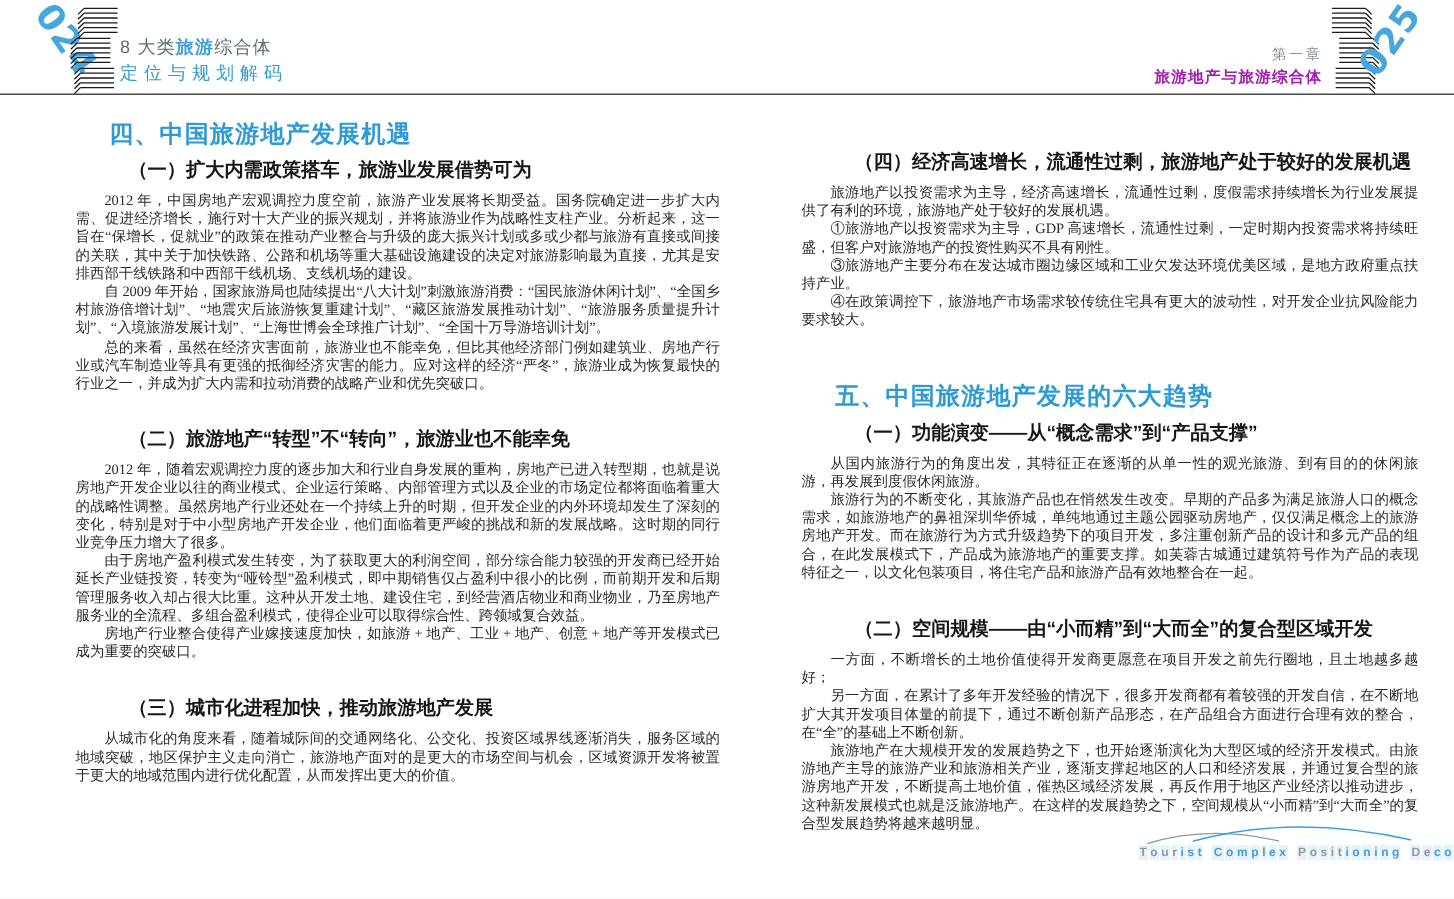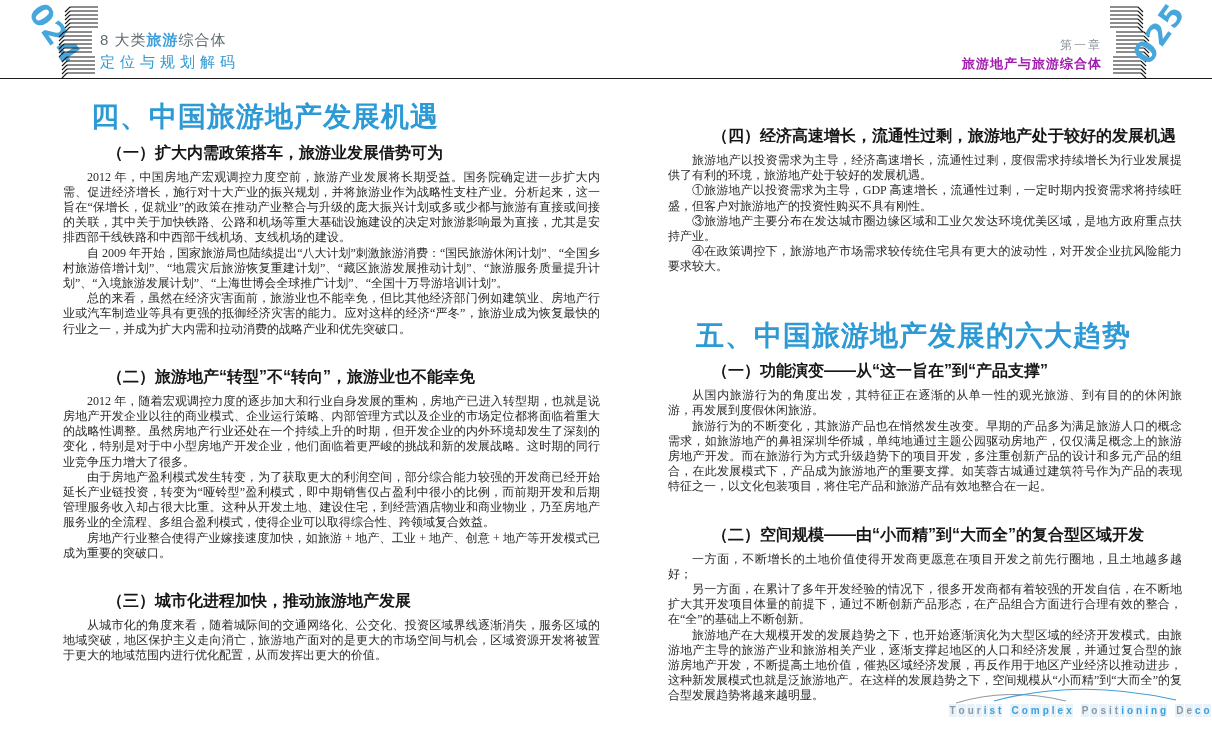--- a/index.html
+++ b/index.html
@@ -20,21 +20,21 @@
   .head-line1{font-size:15px;color:#5f6b72;letter-spacing:1px;}
   .head-line1 .hl{color:#3f9fd8;font-weight:bold;}
   .head-line2{font-size:15px;font-weight:normal;color:#2f9ad4;letter-spacing:5px;}
   .head-title-right{position:absolute;right:110px;top:36px;text-align:right;line-height:1.5;}
   .head-chapter{font-size:12px;color:#8a9197;letter-spacing:2px;}
   .head-chapter-title{font-size:13px;font-weight:bold;color:#a21caf;letter-spacing:1px;font-family:Liberation Serif, serif;}
   
   .col{position:absolute;top:96px;}
   .col-left{left:63px;width:537px;}
   .col-right{left:668px;width:514px;}
-  .h2{margin:4px 0 9px;padding-left:28px;font-size:28px;font-weight:bold;color:#2d9ad5;letter-spacing:1px;line-height:1.2;}
+  .h2{margin:4px 0 9px;padding-left:28px;font-size:20px;font-weight:bold;color:#2d9ad5;letter-spacing:1px;line-height:1.2;}
   .h2:not(:first-child){margin-top:44px;}
   .h3{margin:30px 0 7px;padding-left:44px;font-size:16px;font-weight:bold;color:#161616;line-height:1.25;}
   .h2 + .h3{margin-top:4px;}
   .p{margin:0;font-size:12px;line-height:15.2px;color:#2a2a2a;text-indent:2em;text-align:justify;
      font-family:"Liberation Serif","DejaVu Serif",serif;}
   
   .footer{position:absolute;left:948px;top:686px;width:240px;height:40px;}
   .footer-arcs{position:absolute;left:0;top:0;width:236px;height:18px;}
   .footer-words{position:absolute;left:0;top:14px;white-space:nowrap;}
   .fword{display:inline-block;margin-right:7px;}
@@ -97,21 +97,21 @@
       <div class="h3">（三）城市化进程加快，推动旅游地产发展</div>
       <div class="p">从城市化的角度来看，随着城际间的交通网络化、公交化、投资区域界线逐渐消失，服务区域的地域突破，地区保护主义走向消亡，旅游地产面对的是更大的市场空间与机会，区域资源开发将被置于更大的地域范围内进行优化配置，从而发挥出更大的价值。</div>
     </section>
   <section class="col col-right">
       <div class="h3">（四）经济高速增长，流通性过剩，旅游地产处于较好的发展机遇</div>
       <div class="p">旅游地产以投资需求为主导，经济高速增长，流通性过剩，度假需求持续增长为行业发展提供了有利的环境，旅游地产处于较好的发展机遇。</div>
       <div class="p">①旅游地产以投资需求为主导，GDP 高速增长，流通性过剩，一定时期内投资需求将持续旺盛，但客户对旅游地产的投资性购买不具有刚性。</div>
       <div class="p">③旅游地产主要分布在发达城市圈边缘区域和工业欠发达环境优美区域，是地方政府重点扶持产业。</div>
       <div class="p">④在政策调控下，旅游地产市场需求较传统住宅具有更大的波动性，对开发企业抗风险能力要求较大。</div>
       <div class="h2">五、中国旅游地产发展的六大趋势</div>
-      <div class="h3">（一）功能演变——从“这一旨在”到“产品支撑”</div>
+      <div class="h3">（一）功能演变——从“概念需求”到“产品支撑”</div>
       <div class="p">从国内旅游行为的角度出发，其特征正在逐渐的从单一性的观光旅游、到有目的的休闲旅游，再发展到度假休闲旅游。</div>
       <div class="p">旅游行为的不断变化，其旅游产品也在悄然发生改变。早期的产品多为满足旅游人口的概念需求，如旅游地产的鼻祖深圳华侨城，单纯地通过主题公园驱动房地产，仅仅满足概念上的旅游房地产开发。而在旅游行为方式升级趋势下的项目开发，多注重创新产品的设计和多元产品的组合，在此发展模式下，产品成为旅游地产的重要支撑。如芙蓉古城通过建筑符号作为产品的表现特征之一，以文化包装项目，将住宅产品和旅游产品有效地整合在一起。</div>
       <div class="h3">（二）空间规模——由“小而精”到“大而全”的复合型区域开发</div>
       <div class="p">一方面，不断增长的土地价值使得开发商更愿意在项目开发之前先行圈地，且土地越多越好；</div>
       <div class="p">另一方面，在累计了多年开发经验的情况下，很多开发商都有着较强的开发自信，在不断地扩大其开发项目体量的前提下，通过不断创新产品形态，在产品组合方面进行合理有效的整合，在“全”的基础上不断创新。</div>
       <div class="p">旅游地产在大规模开发的发展趋势之下，也开始逐渐演化为大型区域的经济开发模式。由旅游地产主导的旅游产业和旅游相关产业，逐渐支撑起地区的人口和经济发展，并通过复合型的旅游房地产开发，不断提高土地价值，催热区域经济发展，再反作用于地区产业经济以推动进步，这种新发展模式也就是泛旅游地产。在这样的发展趋势之下，空间规模从“小而精”到“大而全”的复合型发展趋势将越来越明显。</div>
     </section>
 
   <div class="footer">
     <svg class="footer-arcs" width="236" height="18" viewBox="0 0 236 18">

